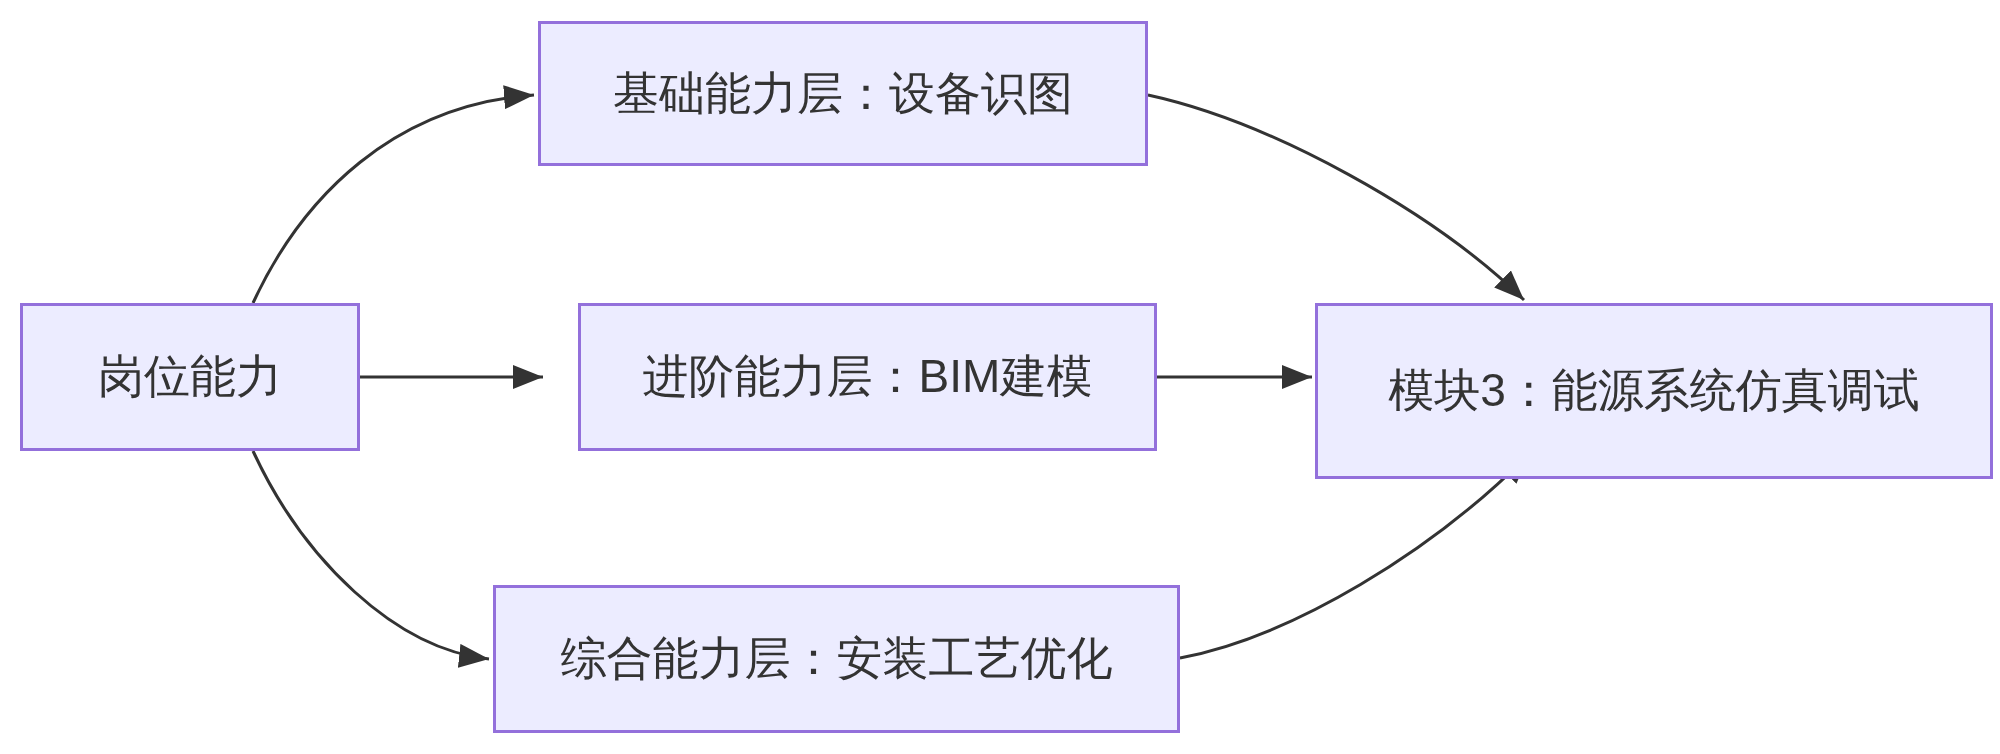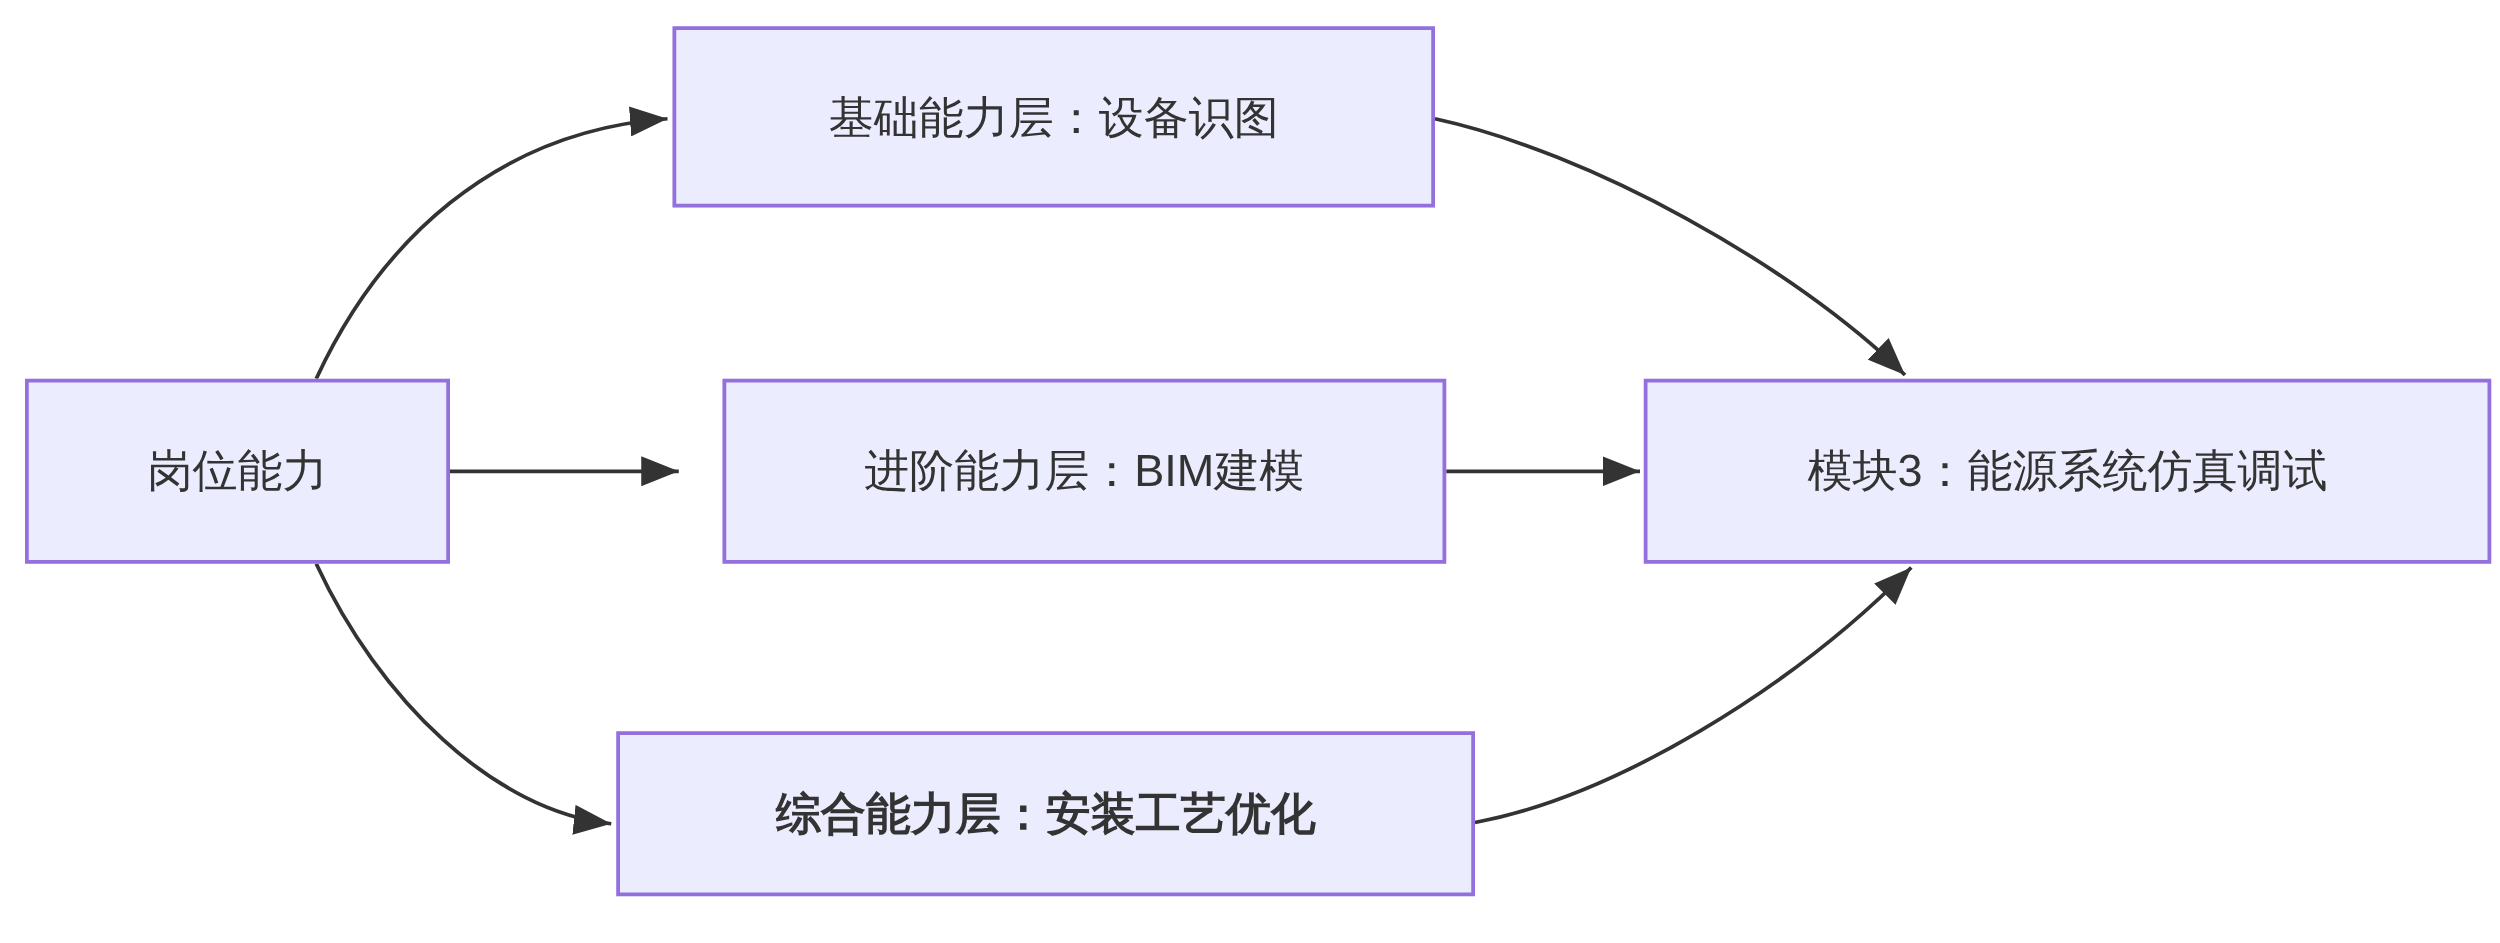--- a/index.html
+++ b/index.html
@@ -34,30 +34,30 @@
   }
   .node {
     position: absolute;
     display: flex;
     align-items: center;
     justify-content: center;
     box-sizing: border-box;
     background: var(--node-fill, #ECECFF);
     border: 3px solid var(--node-border, #9370DB);
     color: var(--node-text, #333333);
-    font-size: 36px;
+    font-size: 46px;
     line-height: 1.2;
     white-space: nowrap;
     text-align: center;
   }
   .node-job           { left: 20px;   top: 303px; width: 340px; height: 148px; }
   .node-basic         { left: 538px;  top: 21px;  width: 610px; height: 145px; }
   .node-advanced      { left: 546px;  top: 303px; width: 579px; height: 148px; margin-left: 32px; }
-  .node-comprehensive { left: 493px;  top: 585px; width: 687px; height: 132px; font-weight: bold; }
-  .node-module3       { left: 1315px; top: 303px; width: 678px; height: 148px; }
+  .node-comprehensive { left: 493px;  top: 585px; width: 687px; height: 148px; }
+  .node-module3       { left: 1315px; top: 303px; width: 678px; height: 176px; }
 </style>
 </head>
 <body>
 
 <div class="canvas">
 
   <svg class="edges" width="2000" height="754" viewBox="0 0 2000 754" xmlns="http://www.w3.org/2000/svg">
     <defs>
       <marker id="arrow" viewBox="0 0 10 8" refX="10" refY="4" markerWidth="10" markerHeight="8" orient="auto-start-reverse">
         <path class="arrowhead" d="M0,0 L10,4 L0,8 z"></path>

